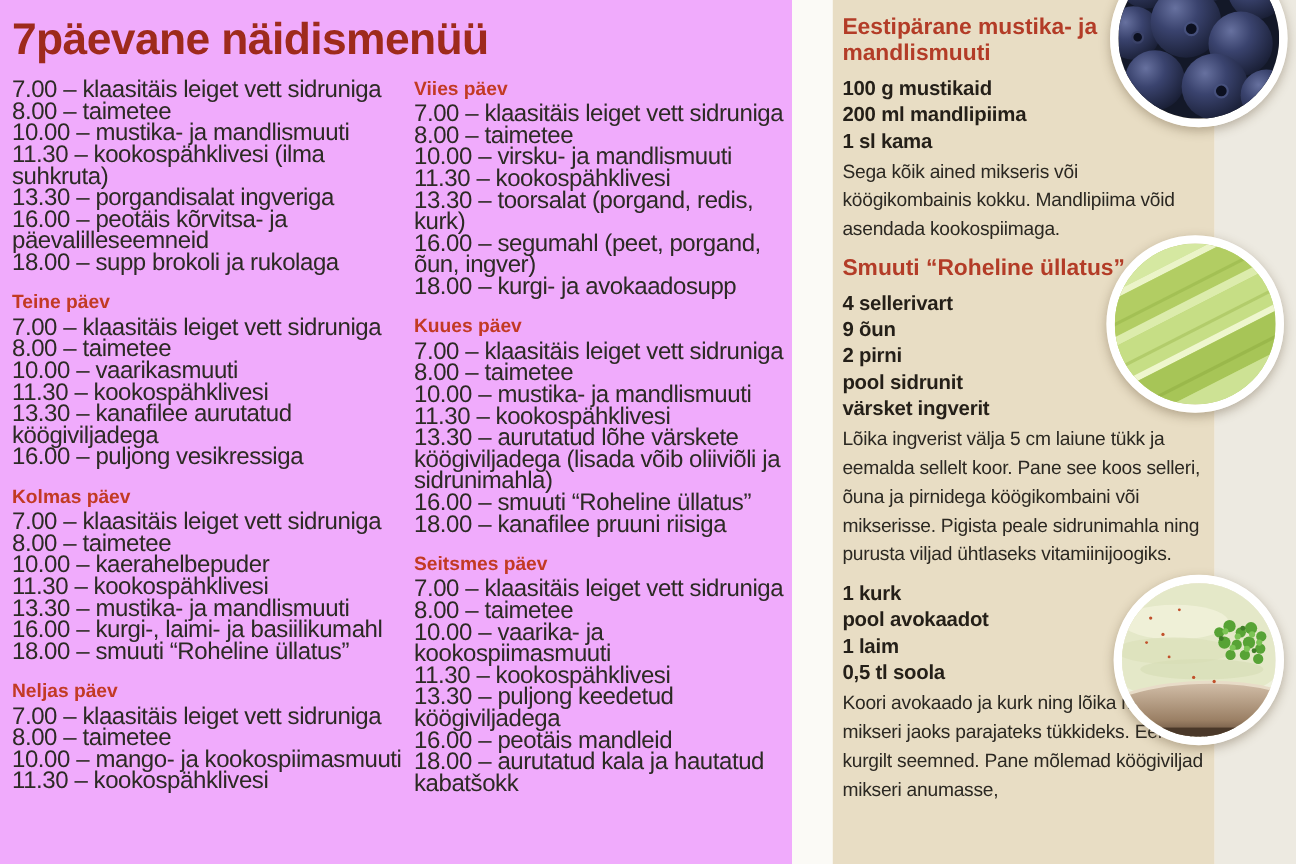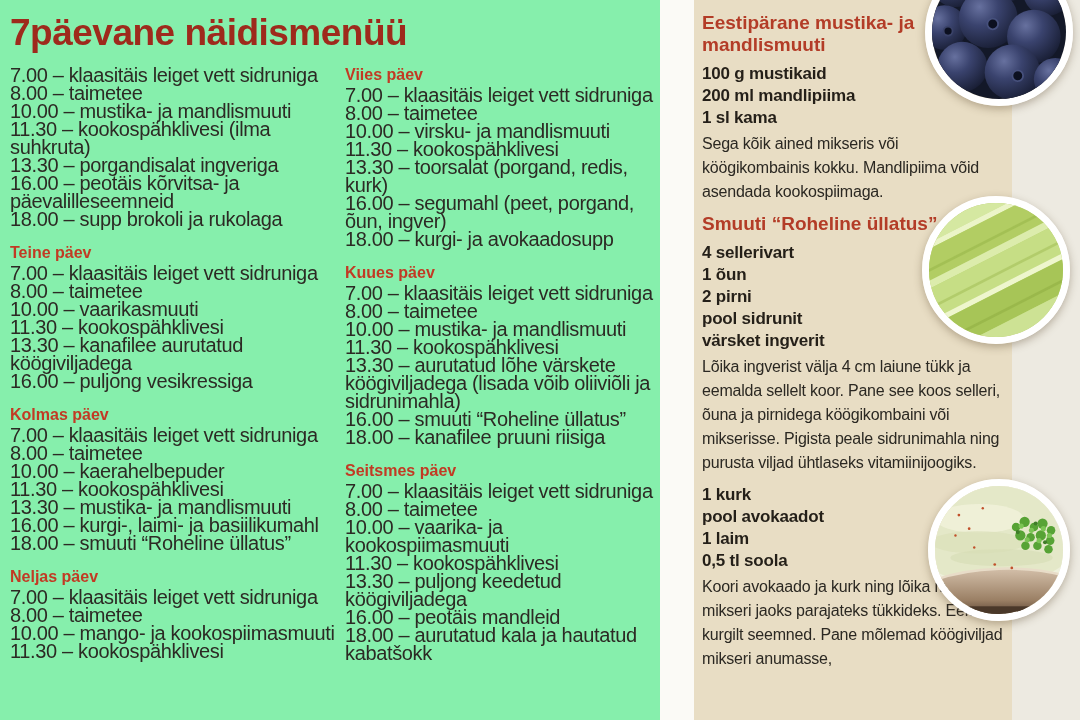--- a/index.html
+++ b/index.html
@@ -1,21 +1,21 @@
 <!DOCTYPE html>
 <html><head>
 <meta charset="utf-8">
 <style>
   * { box-sizing: border-box; }
   body { margin:0; font-family:"Liberation Sans", sans-serif; background:#fbfaf6; }
   .page { position:relative; width:1080px; height:720px; overflow:hidden; background:#fbfaf6; }
 
   
   .main-panel { position:absolute; left:0; top:0; width:660px; height:720px;
-                background:#86efac; padding:10px 0 0 10px; }
+                background:#f0abfc; padding:10px 0 0 10px; }
   .title { font-size:37px; font-weight:bold; color:#9e2a1c; margin:2px 0 12px; letter-spacing:-0.5px; }
   .intro { width:652px; font-size:16.5px; line-height:26px; color:#33312b; margin:0 0 14px; letter-spacing:-0.1px; }
   .columns { display:flex; }
   .col { flex:none; }
   .col-1 { width:335px; }
   .col-2 { width:322px; }
   .day { margin-bottom:16px; }
   .day-title { font-size:16px; font-weight:bold; color:#c23a24; margin:0 0 2px; }
   .menu-line { font-size:20px; line-height:18px; color:#2c2a24; letter-spacing:-0.35px; }
 
@@ -143,26 +143,26 @@
           <div class="ingredient">200 ml mandlipiima</div>
           <div class="ingredient">1 sl kama</div>
         </div>
       <p class="instructions">Sega kõik ained mikseris või köögikombainis kokku. Mandlipiima võid asendada kookospiimaga.</p>
     </section>
 
     <section class="recipe">
       <h2 class="recipe-title">Smuuti “Roheline üllatus”</h2>
       <div class="ingredients">
           <div class="ingredient">4 sellerivart</div>
-          <div class="ingredient">1 õun</div>
+          <div class="ingredient">9 õun</div>
           <div class="ingredient">2 pirni</div>
           <div class="ingredient">pool sidrunit</div>
           <div class="ingredient">värsket ingverit</div>
         </div>
-      <p class="instructions">Lõika ingverist välja 4 cm laiune tükk ja eemalda sellelt koor. Pane see koos selleri, õuna ja pirnidega köögikombaini või mikserisse. Pigista peale sidrunimahla ning purusta viljad ühtlaseks vitamiinijoogiks.</p>
+      <p class="instructions">Lõika ingverist välja 5 cm laiune tükk ja eemalda sellelt koor. Pane see koos selleri, õuna ja pirnidega köögikombaini või mikserisse. Pigista peale sidrunimahla ning purusta viljad ühtlaseks vitamiinijoogiks.</p>
     </section>
 
     <section class="recipe">
       <div class="ingredients">
           <div class="ingredient">1 kurk</div>
           <div class="ingredient">pool avokaadot</div>
           <div class="ingredient">1 laim</div>
           <div class="ingredient">0,5 tl soola</div>
         </div>
       <p class="instructions">Koori avokaado ja kurk ning lõika mõlemad mikseri jaoks parajateks tükkideks. Eemalda kurgilt seemned. Pane mõlemad köögiviljad mikseri anumasse,</p>

